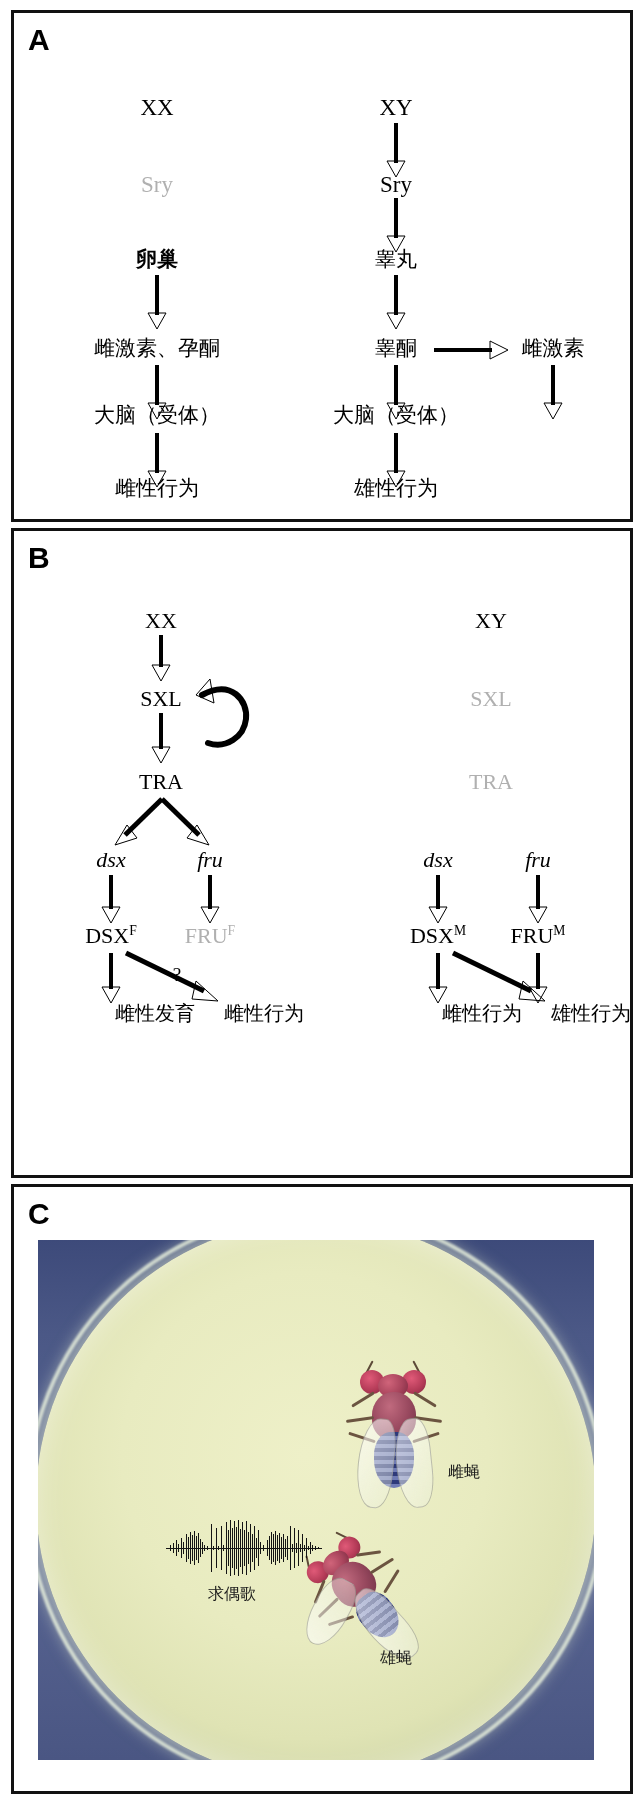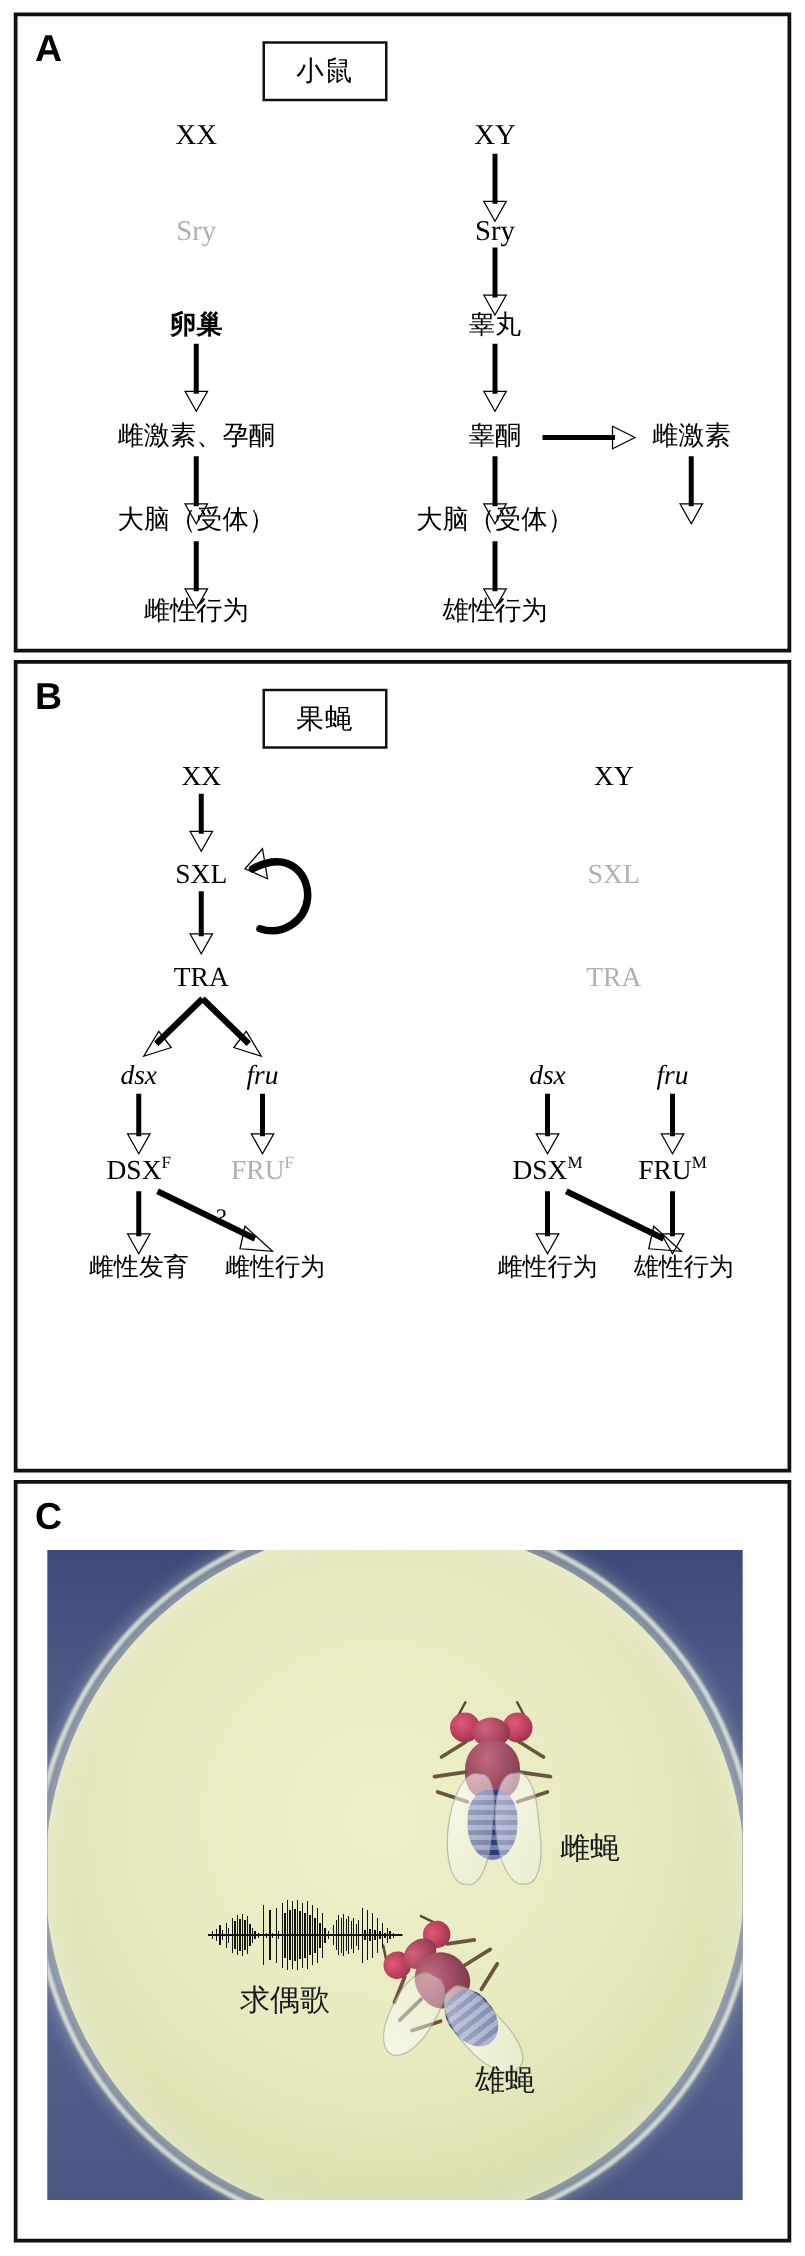--- a/index.html
+++ b/index.html
@@ -30,21 +30,21 @@
   }
 
   
   .node{
     position:absolute;transform:translateX(-50%);
     white-space:nowrap;text-align:center;line-height:1;
   }
   .lat{font-family:"Liberation Serif", serif;font-size:23px;}
   .lat-b{font-family:"Liberation Serif", serif;font-size:22px;}
   .cjk{font-family:"DejaVu Sans", sans-serif;font-size:21px;letter-spacing:0px;}
-  .cjk-sm{font-family:"DejaVu Sans", sans-serif;font-size:20px;}
+  .cjk-sm{font-family:"DejaVu Sans", sans-serif;font-size:20px;margin-left:44px;}
   .ital{font-family:"Liberation Serif", serif;font-style:italic;font-size:22px;}
   .faded{color:#b0b0b0;}
   .sup{font-size:0.62em;vertical-align:super;line-height:0;}
   .qmark{font-family:"Liberation Serif", serif;font-size:19px;}
 
   
   .arrow-svg{position:absolute;overflow:visible;}
   .arrow-svg path, .arrow-svg line{stroke:#000;fill:none;}
 
   
@@ -64,21 +64,21 @@
       radial-gradient(circle at 48% 42%, #eef0c8 0%, #e8ebc0 42%, #dfe3b4 65%, #cdd4a6 82%, #b9c59d 92%, #9fb096 100%);
     box-shadow:0 0 16px 8px rgba(225,235,210,.55), inset 0 0 30px rgba(255,255,255,.45);
   }
   .dish-rim{
     position:absolute;left:50%;top:50%;transform:translate(-50%,-50%);
     width:572px;height:572px;border-radius:50%;
     border:4px solid rgba(240,248,225,.75);
     filter:blur(1px);
   }
   .photo-label{
-    position:absolute;font-family:Liberation Sans, sans-serif;font-size:24px;
+    position:absolute;font-family:Liberation Sans, sans-serif;font-size:16px;
     color:#1a1a1a;white-space:nowrap;
   }
 
   
   .fly{position:absolute;}
   .fly .head{
     position:absolute;border-radius:50%;
     background:radial-gradient(circle at 35% 35%, #d0647a 0%, #a8445c 55%, #7b2b41 100%);
   }
   .fly .eye{
@@ -108,21 +108,20 @@
 </style>
 </head>
 <body>
 
 <div class="figure">
 
   <div class="panel" id="panel-a">
 
     <div class="panel-letter" style="left:14px;top:12px;">A</div>
 
-    <div class="species-box" style="left:196px;top:20px;width:100px;height:48px;">小鼠</div>
 
     <div class="node lat" style="left:143px;top:83px;">XX</div>
 
     <div class="node lat faded" style="left:143px;top:160px;">Sry</div>
 
     <div class="node cjk" style="left:143px;top:236px;font-weight:bold;">卵巢</div>
 
     <svg class="arrow-svg" style="left:131px;top:262px;width:26px;height:56px;">
       <line x1="12" y1="0" x2="12" y2="40" stroke-width="4"></line>
       <path d="M3,38 L12,54 L21,38 Z" fill="#000" stroke="none"></path>
@@ -191,21 +190,20 @@
       <path d="M3,38 L12,54 L21,38 Z" fill="#000" stroke="none"></path>
     </svg>
 
     <div class="node cjk" style="left:382px;top:465px;">雄性行为</div>
   </div>
 
   <div class="panel" id="panel-b">
 
     <div class="panel-letter" style="left:14px;top:12px;">B</div>
 
-    <div class="species-box" style="left:196px;top:20px;width:100px;height:48px;">果蝇</div>
 
     <div class="node lat-b" style="left:147px;top:79px;">XX</div>
 
     <svg class="arrow-svg" style="left:135px;top:104px;width:26px;height:48px;">
       <line x1="12" y1="0" x2="12" y2="32" stroke-width="4"></line>
       <path d="M3,30 L12,46 L21,30 Z" fill="#000" stroke="none"></path>
     </svg>
 
     <div class="node lat-b" style="left:147px;top:157px;">SXL</div>
 
@@ -423,16 +421,16 @@
           <line x1="138" y1="27" x2="138" y2="33"></line>
         <line x1="140" y1="20" x2="140" y2="40"></line>
           <line x1="142" y1="28" x2="142" y2="32"></line>
         <line x1="144" y1="24" x2="144" y2="36"></line>
           <line x1="146" y1="27" x2="146" y2="33"></line>
         <line x1="149" y1="28" x2="149" y2="32"></line>
           <line x1="152" y1="29" x2="152" y2="31"></line>
       </g>
     </svg>
 
-    <div class="photo-label" style="left:154px;top:344px;">求偶歌</div>
+    <div class="photo-label" style="left:170px;top:344px;">求偶歌</div>
   </div>
 
 </div>
 
 </body></html>

